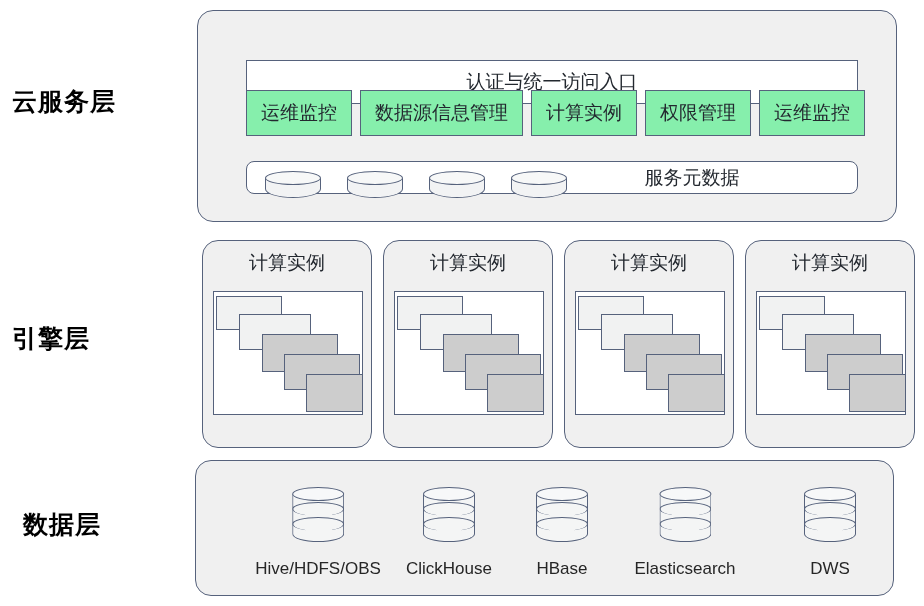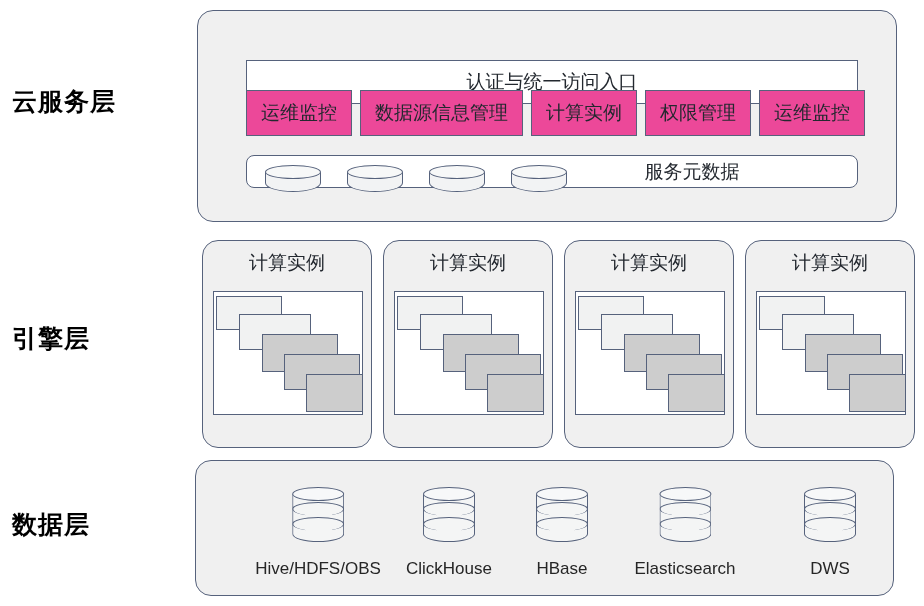--- a/index.html
+++ b/index.html
@@ -55,21 +55,21 @@
     margin-top: 28px;
   }
 
   .svc-row {
     position: absolute;
     display: flex;
     gap: 8px;
     align-items: stretch;
   }
   .svc-box {
-    background: #ec4899;
+    background: #86efac;
     border: 1.6px solid #56627c;
     box-sizing: border-box;
     display: flex;
     align-items: center;
     justify-content: center;
     font-family: "Liberation Serif", "DejaVu Serif", serif;
     font-size: 19px;
     color: #23282f;
     white-space: nowrap;
     padding: 1px 14px;
@@ -186,35 +186,35 @@
 </style>
 </head>
 <body>
 
 <div id="canvas">
 
   <div class="layer-label" style="left:12px; top:85px;">云服务层</div>
 
   <div class="layer-label" style="left:12px; top:322px;">引擎层</div>
 
-  <div class="layer-label" style="left:12px; top:508px;">数据层</div>
+  <div class="layer-label" style="left:23px; top:508px;">数据层</div>
 
   <div class="panel" style="left:197px; top:10px; width:700px; height:212px;">
 
     <div class="inner-box" style="left:48px; top:21px; width:612px; height:44px;">认证与统一访问入口</div>
 
     <div class="svc-row" id="svc-row" style="left:48px; top:79px; width:612px; height:46px;">
         <div class="svc-box" style="flex: 4 0 0px;">运维监控</div>
         <div class="svc-box" style="flex: 6 0 0px;">数据源信息管理</div>
         <div class="svc-box" style="flex: 4 0 0px;">计算实例</div>
         <div class="svc-box" style="flex: 4 0 0px;">权限管理</div>
         <div class="svc-box" style="flex: 4 0 0px;">运维监控</div>
       </div>
 
-    <div class="meta-bar" style="left:48px; top:144px; width:612px; height:33px;border-radius:8px;">
+    <div class="meta-bar" style="left:48px; top:150px; width:612px; height:33px;border-radius:8px;">
       <div class="meta-cyls" id="meta-cyls">
           <div class="cyl-flat">
             <div class="body"></div>
             <div class="top"></div>
           </div>
           <div class="cyl-flat">
             <div class="body"></div>
             <div class="top"></div>
           </div>
           <div class="cyl-flat">

